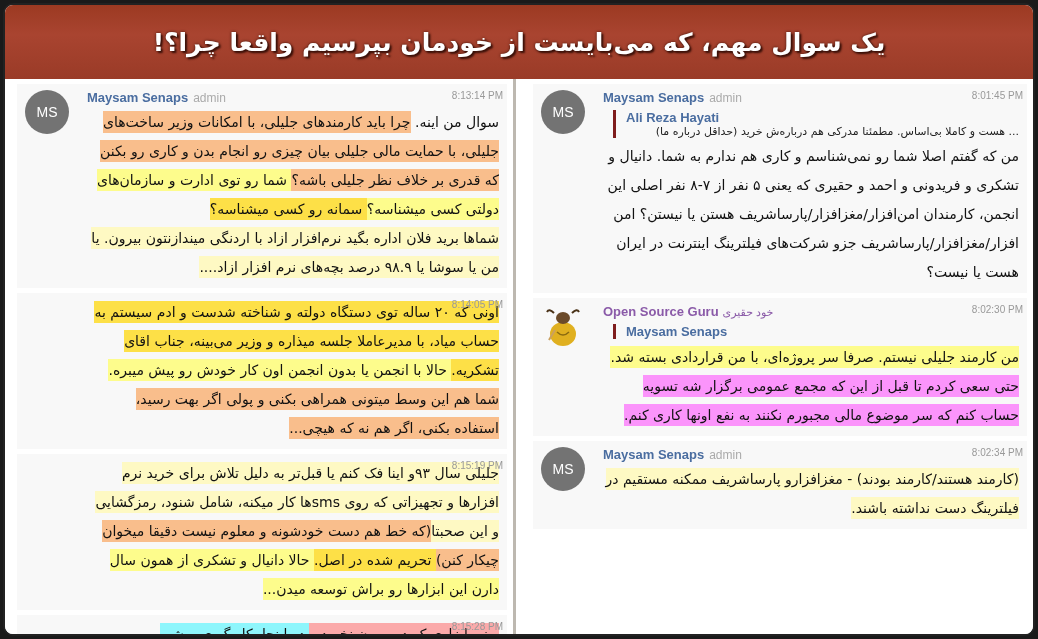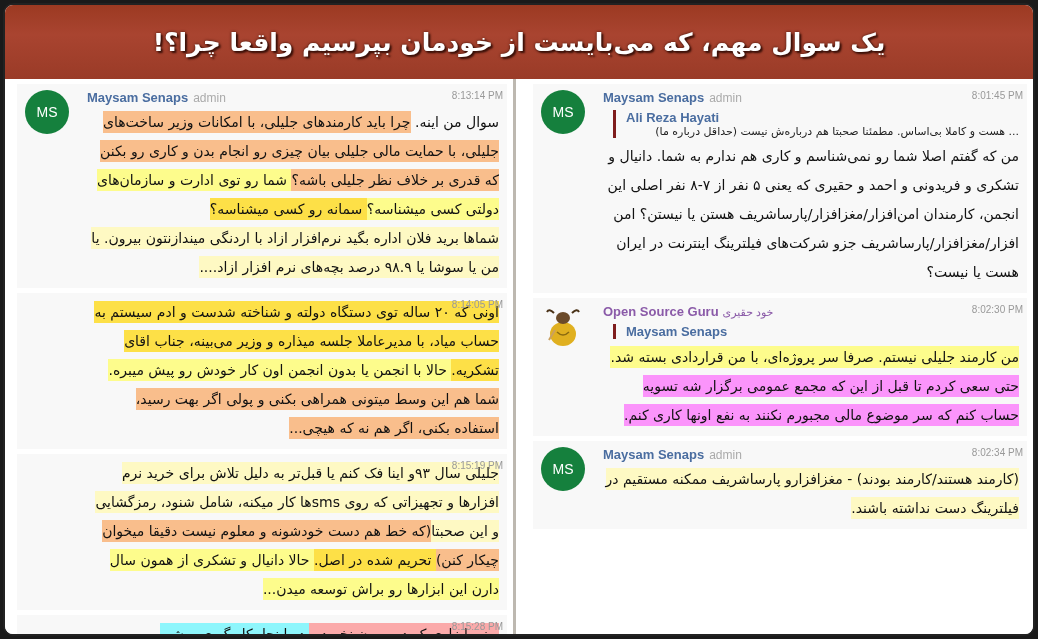--- a/index.html
+++ b/index.html
@@ -29,21 +29,21 @@
     position: absolute; top: 74px; left: 508px; width: 8px; height: 559px;
     background: #fff; border-left: 3px solid #bdb8b0;
   }
   .msg {
     position: relative; background: #f8f8f8; margin: 5px 6px 0 12px;
     padding: 6px 8px 6px 70px; min-height: 40px;
   }
   .msg.cont { padding-top: 5px; }
   .avatar {
     position: absolute; left: 8px; top: 6px; width: 44px; height: 44px; border-radius: 50%;
-    background: #15803d; color: #fff; font-size: 14px; display: flex; align-items: center; justify-content: center;
+    background: #737373; color: #fff; font-size: 14px; display: flex; align-items: center; justify-content: center;
     font-family: "Liberation Sans", sans-serif;
   }
   .avatar.guru { background: none; }
   .meta { display: flex; align-items: baseline; height: 18px; font-family: "Liberation Sans", sans-serif; }
   .name { color: #4a6da0; font-weight: bold; font-size: 13px; }
   .name.purple { color: #8a5aa8; }
   .role { color: #aaa; font-size: 12px; margin-left: 5px; }
   .time { position: absolute; right: 4px; top: 6px; color: #999; font-size: 10px; font-family: "Liberation Sans", sans-serif; }
   .body { direction: rtl; text-align: right; font-size: 14px; line-height: 29px; color: #111; }
   .body span { padding: 3px 0; }
@@ -107,21 +107,21 @@
   <div class="col right">
     <div class="msg">
       <div class="avatar">MS</div>
       <div class="meta">
         <span class="name">Maysam Senaps</span>
         <span class="role">admin</span>
       </div>
       <span class="time">8:01:45 PM</span>
       <div class="quote">
         <div class="qname">Ali Reza Hayati</div>
-        <div class="qtext">... هست و کاملا بی‌اساس. مطمئنا صحبتا هم درباره‌ش نیست (حداقل درباره ما)</div>
+        <div class="qtext">... هست و کاملا بی‌اساس. مطمئنا مدرکی هم درباره‌ش خرید (حداقل درباره ما)</div>
       </div>
       <div class="body">
         <span>من که گفتم اصلا شما رو نمی‌شناسم و کاری هم ندارم به شما. دانیال و تشکری و فریدونی و احمد و حقیری که یعنی ۵ نفر از ۷-۸ نفر اصلی این انجمن، کارمندان امن‌افزار/مغزافزار/پارساشریف هستن یا نیستن؟ امن افزار/مغزافزار/پارساشریف جزو شرکت‌های فیلترینگ اینترنت در ایران هست یا نیست؟</span>
       </div>
     </div>
 
 
     <div class="msg">
       <div class="avatar guru">
         <svg width="44" height="44" viewBox="0 0 44 44">

